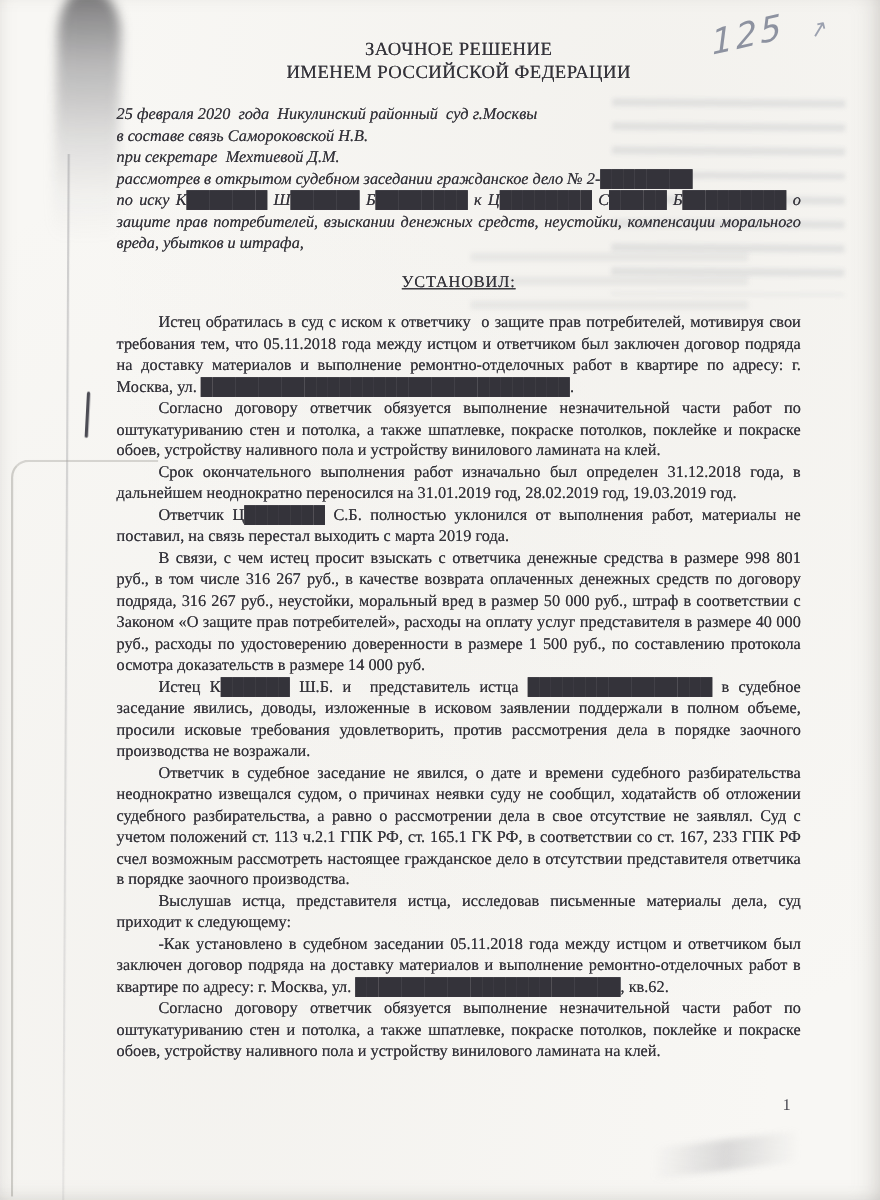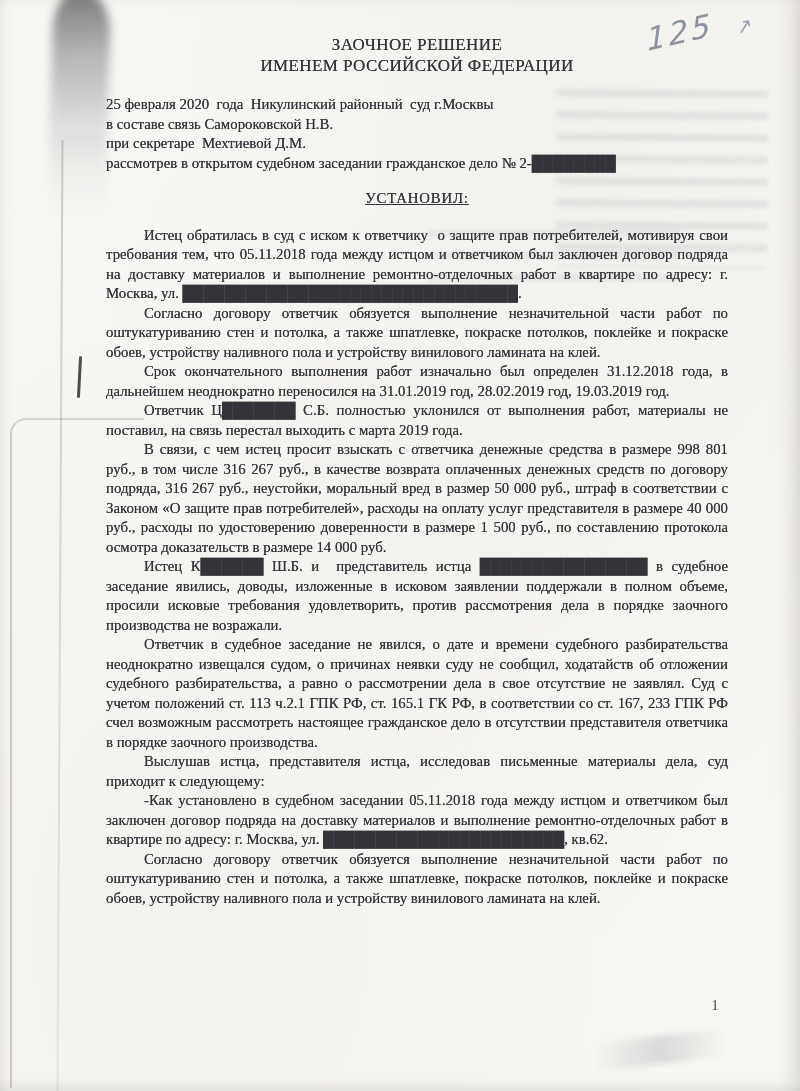--- a/index.html
+++ b/index.html
@@ -68,21 +68,21 @@
     font-family:"DejaVu Sans",sans-serif;
     font-size:20px;color:#868da0;opacity:0.8;transform:rotate(-14deg);
   }
   
   .doc{
     position:absolute;left:106px;top:34px;width:622px;
     font-size:14.8px;line-height:19.5px;
     text-shadow:0 0 0.45px rgba(52,51,58,0.85);
   }
   .title{ text-align:center;font-size:17px;line-height:21px;letter-spacing:0.4px;margin-bottom:19px; }
-  .intro div{ text-align:left; }
+  .intro div{ text-align:left;font-style:italic; }
   .intro .justify{ text-align:justify; }
   .heading{ text-align:center;margin:16px 0 17px;letter-spacing:0.8px;text-decoration:underline; }
   .para{ margin:0;text-indent:38px;text-align:justify; }
   .pagenum{
     position:absolute;left:700px;top:997px;width:30px;text-align:center;
     font-size:15px;color:#4a4a52;
     font-family:"Liberation Serif","DejaVu Serif",serif;
   }
 </style>
 </head>
@@ -106,20 +106,21 @@
     <div class="title">
       <div>ЗАОЧНОЕ РЕШЕНИЕ</div>
       <div>ИМЕНЕМ РОССИЙСКОЙ ФЕДЕРАЦИИ</div>
     </div>
 
     <div class="intro">
       <div>25 февраля 2020&nbsp; года&nbsp; Никулинский районный&nbsp; суд г.Москвы</div>
       <div>в составе связь Самороковской Н.В.</div>
       <div>при секретаре&nbsp; Мехтиевой Д.М.</div>
       <div>рассмотрев в открытом судебном заседании гражданское дело № 2-████████</div>
+      <div class="justify">по иску К███████ Ш██████ Б████████ к Ц████████ С█████ Б█████████ о защите прав потребителей, взыскании денежных средств, неустойки, компенсации морального вреда, убытков и штрафа,</div>
     </div>
 
     <div class="heading">УСТАНОВИЛ:</div>
 
     <p class="para">Истец обратилась в суд с иском к ответчику&nbsp; о защите прав потребителей, мотивируя свои требования тем, что 05.11.2018 года между истцом и ответчиком был заключен договор подряда на доставку материалов и выполнение ремонтно-отделочных работ в квартире по адресу: г. Москва, ул. ████████████████████████████████.</p>
     <p class="para">Согласно договору ответчик обязуется выполнение незначительной части работ по оштукатуриванию стен и потолка, а также шпатлевке, покраске потолков, поклейке и покраске обоев, устройству наливного пола и устройству винилового ламината на клей.</p>
     <p class="para">Срок окончательного выполнения работ изначально был определен 31.12.2018 года, в дальнейшем неоднократно переносился на 31.01.2019 год, 28.02.2019 год, 19.03.2019 год.</p>
     <p class="para">Ответчик Ц███████ С.Б. полностью уклонился от выполнения работ, материалы не поставил, на связь перестал выходить с марта 2019 года.</p>
     <p class="para">В связи, с чем истец просит взыскать с ответчика денежные средства в размере 998&nbsp;801 руб., в том числе 316&nbsp;267 руб., в качестве возврата оплаченных денежных средств по договору подряда, 316&nbsp;267 руб., неустойки, моральный вред в размер 50&nbsp;000 руб., штраф в соответствии с Законом «О защите прав потребителей», расходы на оплату услуг представителя в размере 40&nbsp;000 руб., расходы по удостоверению доверенности в размере 1&nbsp;500 руб., по составлению протокола осмотра доказательств в размере 14&nbsp;000 руб.</p>
     <p class="para">Истец К██████ Ш.Б. и&nbsp; представитель истца ████████████████ в судебное заседание явились, доводы, изложенные в исковом заявлении поддержали в полном объеме, просили исковые требования удовлетворить, против рассмотрения дела в порядке заочного производства не возражали.</p>

